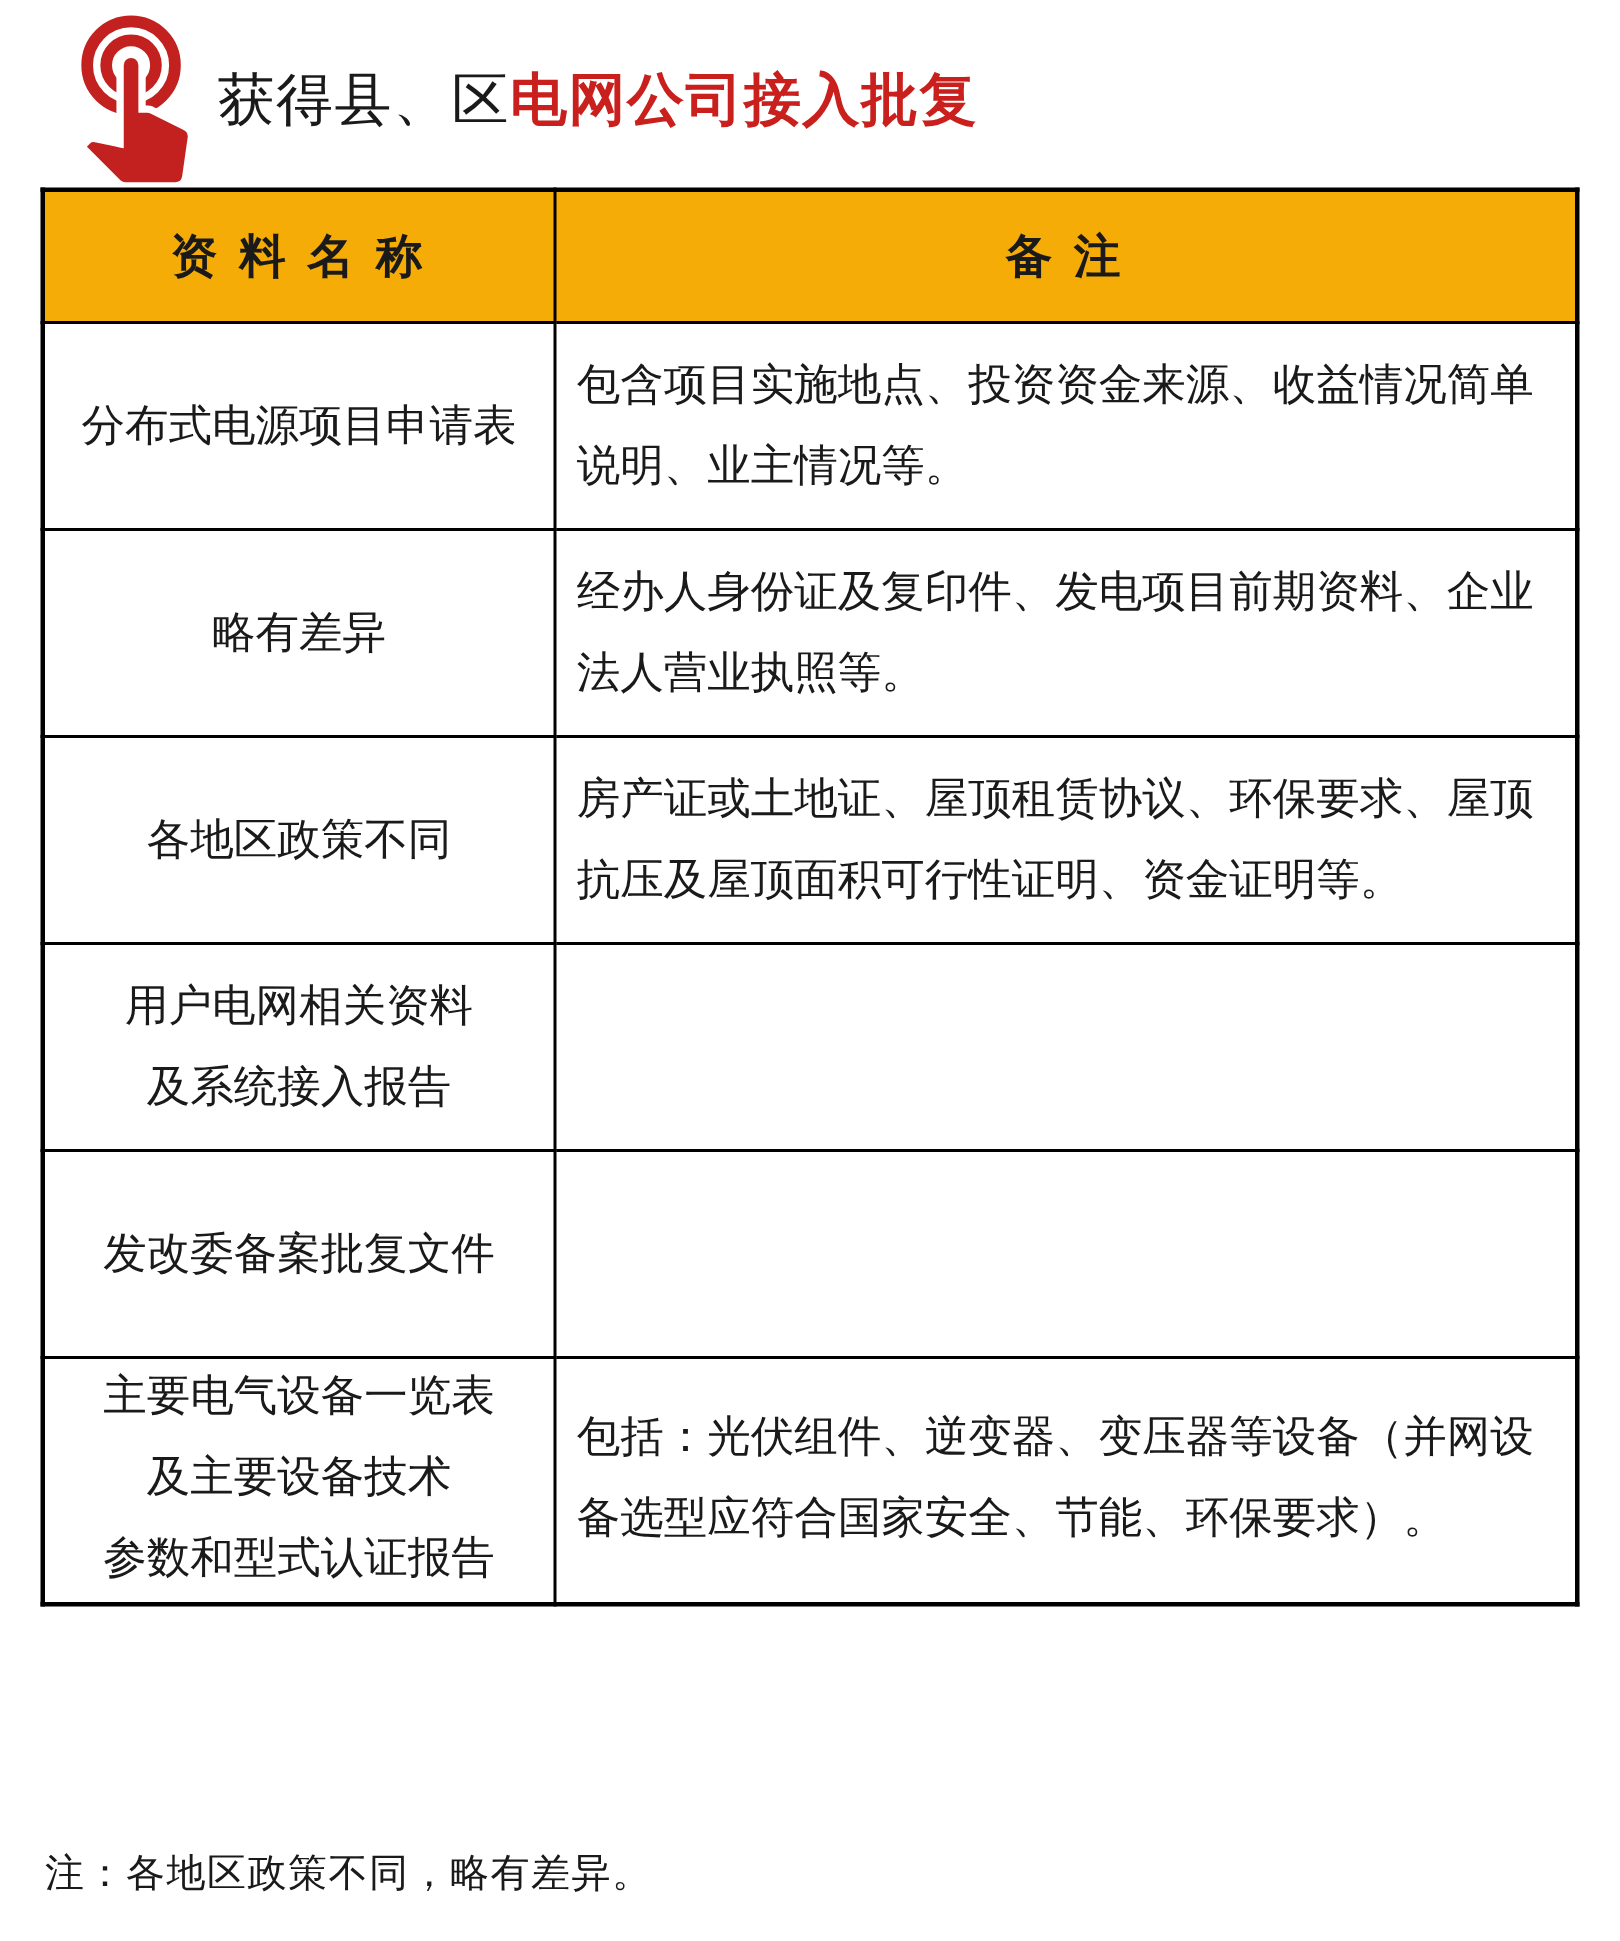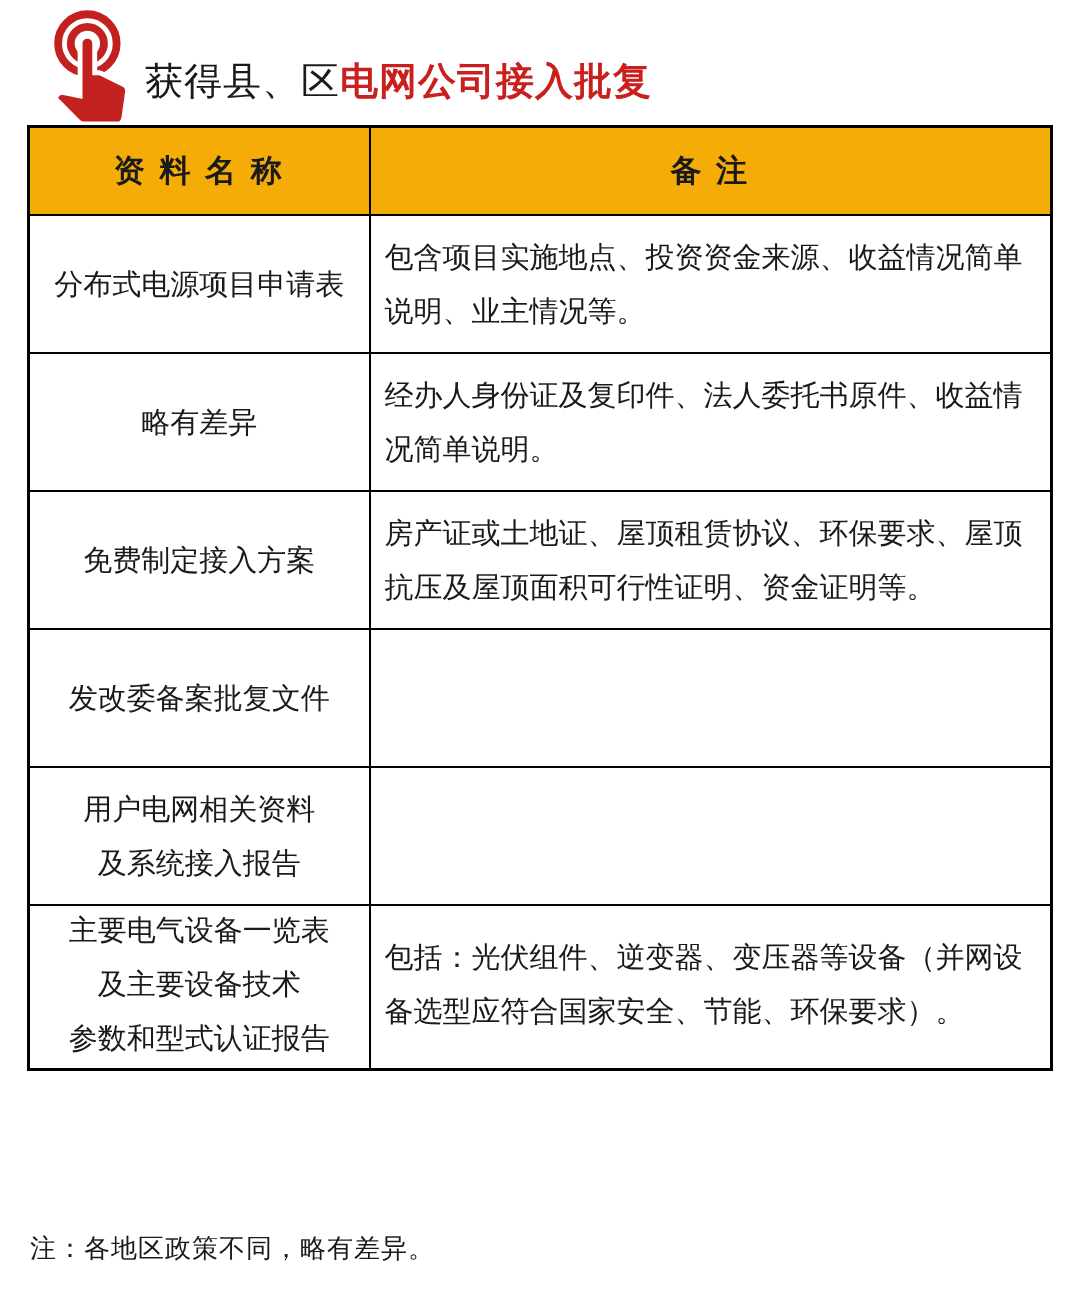--- a/index.html
+++ b/index.html
@@ -6,21 +6,21 @@
   .page {
     position:relative;
     width:1080px; height:1294px;
     background:#fff;
     font-family:"Liberation Sans","DejaVu Sans",sans-serif;
     color:var(--text_black,#1a1a1a);
     overflow:hidden;
   }
   .tap-icon { position:absolute; left:33px; top:5px; width:99px; height:119px; }
   .page-title {
-    position:absolute; left:145px; top:58px;
+    position:absolute; left:145px; top:44px;
     margin:0; font-size:38px; line-height:46px; font-weight:500;
     color:var(--text_black,#1f1f1f); letter-spacing:1px;
     white-space:nowrap;
   }
   .page-title .accent { color:var(--accent_red,#C9201D); font-weight:bold; }
 
   table.materials {
     position:absolute; left:27px; top:125px;
     width:1026px; table-layout:fixed;
     border-collapse:collapse;
@@ -75,33 +75,33 @@
         <th>备  注</th>
       </tr>
     </thead>
     <tbody>
       <tr>
         <td class="name-cell">分布式电源项目申请表</td>
         <td class="remark-cell">包含项目实施地点、投资资金来源、收益情况简单说明、业主情况等。</td>
       </tr>
       <tr>
         <td class="name-cell">略有差异</td>
-        <td class="remark-cell">经办人身份证及复印件、法人委托书原件、收益情况简单说明。</td>
+        <td class="remark-cell">经办人身份证及复印件、发电项目前期资料、企业法人营业执照等。</td>
       </tr>
       <tr>
-        <td class="name-cell">免费制定接入方案</td>
+        <td class="name-cell">各地区政策不同</td>
         <td class="remark-cell">房产证或土地证、屋顶租赁协议、环保要求、屋顶抗压及屋顶面积可行性证明、资金证明等。</td>
-      </tr>
-      <tr>
-        <td class="name-cell">发改委备案批复文件</td>
-        <td class="remark-cell"></td>
       </tr>
       <tr>
         <td class="name-cell">用户电网相关资料
 及系统接入报告</td>
+        <td class="remark-cell"></td>
+      </tr>
+      <tr>
+        <td class="name-cell">发改委备案批复文件</td>
         <td class="remark-cell"></td>
       </tr>
       <tr>
         <td class="name-cell">主要电气设备一览表
 及主要设备技术
 参数和型式认证报告</td>
         <td class="remark-cell">包括：光伏组件、逆变器、变压器等设备（并网设备选型应符合国家安全、节能、环保要求）。</td>
       </tr>
     </tbody>
   </table>

